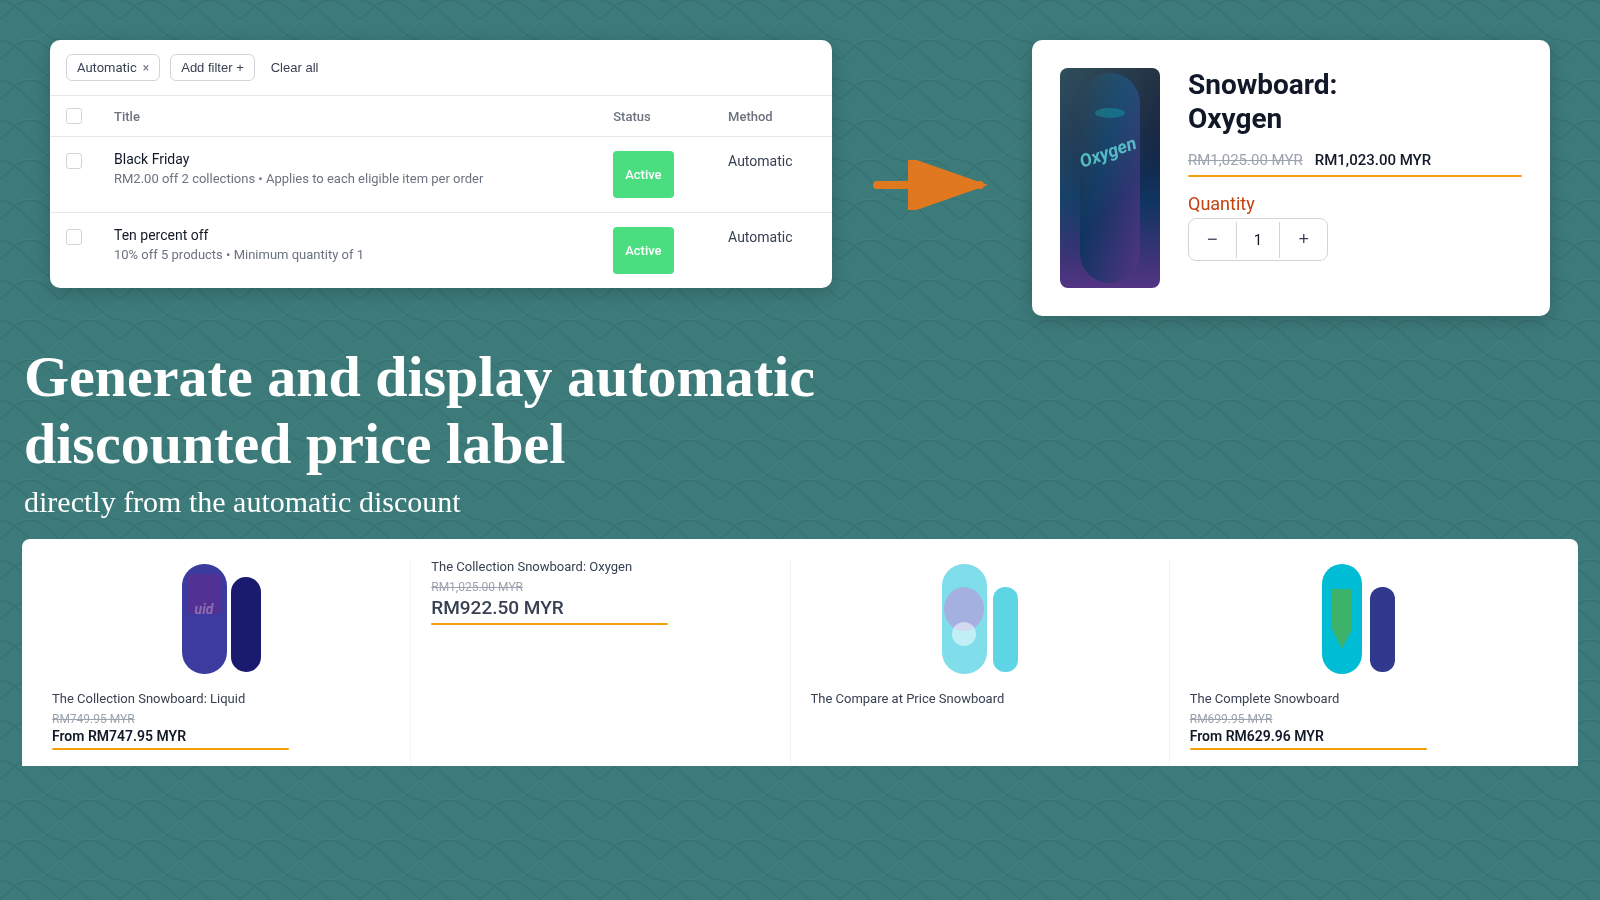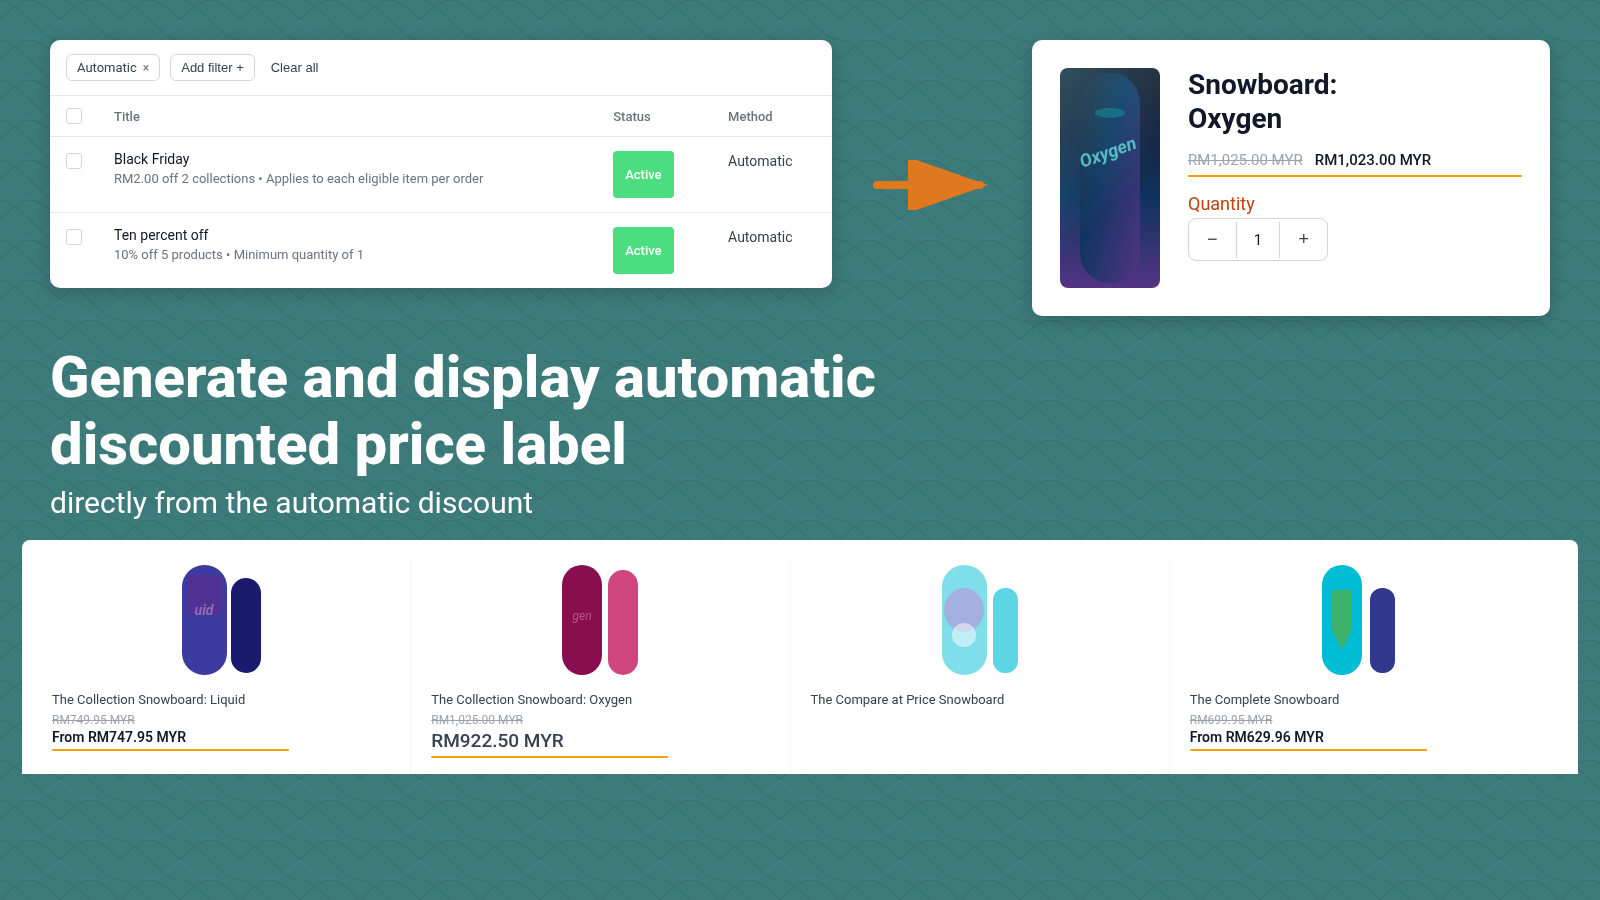--- a/index.html
+++ b/index.html
@@ -290,21 +290,22 @@
 
     .qty-value {
       flex: 1;
       text-align: center;
       font-size: 15px;
       color: #111827;
     }
 
     
     .headline-section {
-      padding: 28px 50px 20px 50px;
+      padding: 28px 50px 20px 24px;
+      font-family: Liberation Serif, serif;
     }
 
     .headline-main {
       font-size: 58px;
       font-weight: 800;
       color: white;
       line-height: 1.15;
       margin-bottom: 8px;
     }
 
@@ -513,29 +514,20 @@
           <rect x="5" y="8" width="30" height="95" rx="15" fill="#1a1a6e"></rect>
         </svg>
       </div>
       <div class="product-item-name">The Collection Snowboard: Liquid</div>
       <div class="product-item-original">RM749.95 MYR</div>
       <div class="product-item-from">From RM747.95 MYR</div>
       <div class="product-item-underline"></div>
     </div>
 
     <div class="product-item">
-      <div class="product-thumb">
-        <svg width="50" height="120" viewBox="0 0 50 120">
-          <rect x="5" y="5" width="40" height="110" rx="20" fill="#880e4f"></rect>
-          <text x="25" y="60" text-anchor="middle" fill="rgba(200,100,150,0.8)" font-size="12" font-style="italic">gen</text>
-        </svg>
-        <svg width="40" height="115" viewBox="0 0 40 115" style="margin-left:-8px;">
-          <rect x="5" y="5" width="30" height="105" rx="15" fill="#c2185b" opacity="0.8"></rect>
-        </svg>
-      </div>
       <div class="product-item-name">The Collection Snowboard: Oxygen</div>
       <div class="product-item-original">RM1,025.00 MYR</div>
       <div class="product-item-price">RM922.50 MYR</div>
       <div class="product-item-underline"></div>
     </div>
 
     <div class="product-item">
       <div class="product-thumb">
         <svg width="55" height="120" viewBox="0 0 55 120">
           <rect x="5" y="5" width="45" height="110" rx="22" fill="#80deea"></rect>

